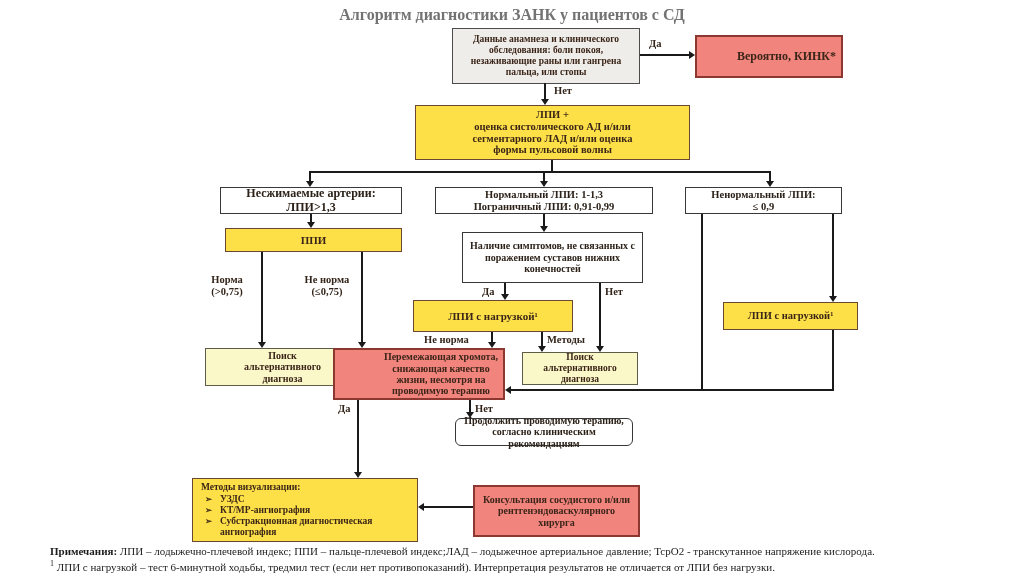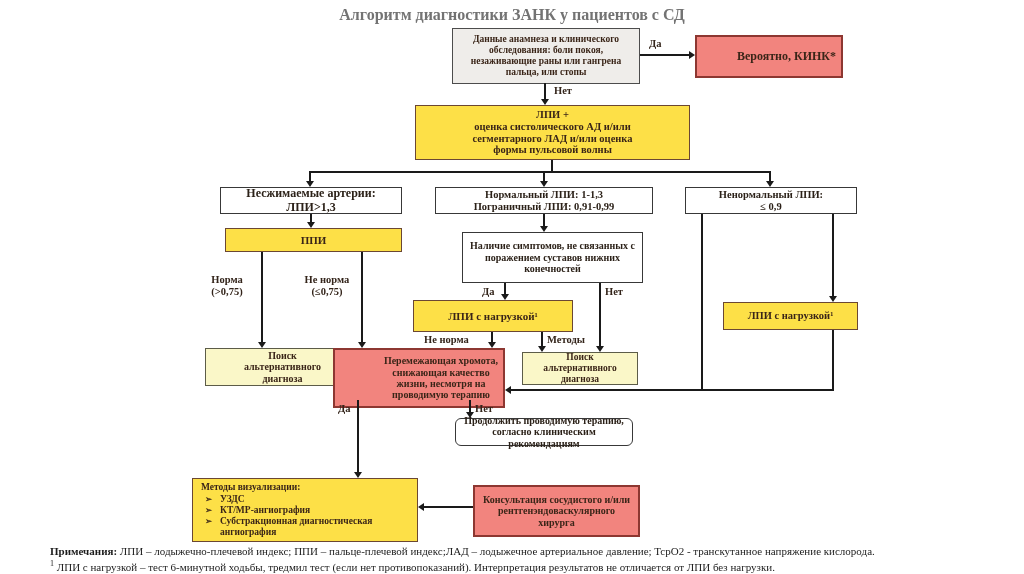--- a/index.html
+++ b/index.html
@@ -68,21 +68,21 @@
     </div>
   </div>
 
   <div class="node white" style="left:435px;top:187px;width:218px;height:27px;font-size:10.5px;">
     <div>
       <span class="ln">Нормальный ЛПИ: 1-1,3</span>
       <span class="ln">Пограничный ЛПИ: 0,91-0,99</span>
     </div>
   </div>
 
-  <div class="node white" style="left:685px;top:187px;width:172px;height:27px;font-size:10.5px;">
+  <div class="node white" style="left:685px;top:187px;width:157px;height:27px;font-size:10.5px;">
     <div>
       <span class="ln">Ненормальный ЛПИ:</span>
       <span class="ln">≤ 0,9</span>
     </div>
   </div>
 
   <div class="node salmon" style="left:225px;top:228px;width:177px;height:24px;font-size:11px;">
     <span>ППИ</span>
   </div>
 
@@ -99,21 +99,21 @@
   </div>
 
   <div class="node yellow" style="left:205px;top:348px;width:155px;height:38px;font-size:10px;">
     <div>
       <span class="ln">Поиск</span>
       <span class="ln">альтернативного</span>
       <span class="ln">диагноза</span>
     </div>
   </div>
 
-  <div class="node red" style="left:333px;top:348px;width:172px;height:60px;font-size:10px;padding-left:48px;">
+  <div class="node red" style="left:333px;top:348px;width:172px;height:52px;font-size:10px;padding-left:48px;">
     <span>Перемежающая хромота, снижающая качество жизни, несмотря на проводимую терапию</span>
   </div>
 
   <div class="node yellow" style="left:522px;top:352px;width:116px;height:33px;font-size:9.5px;">
     <div>
       <span class="ln">Поиск</span>
       <span class="ln">альтернативного</span>
       <span class="ln">диагноза</span>
     </div>
   </div>

